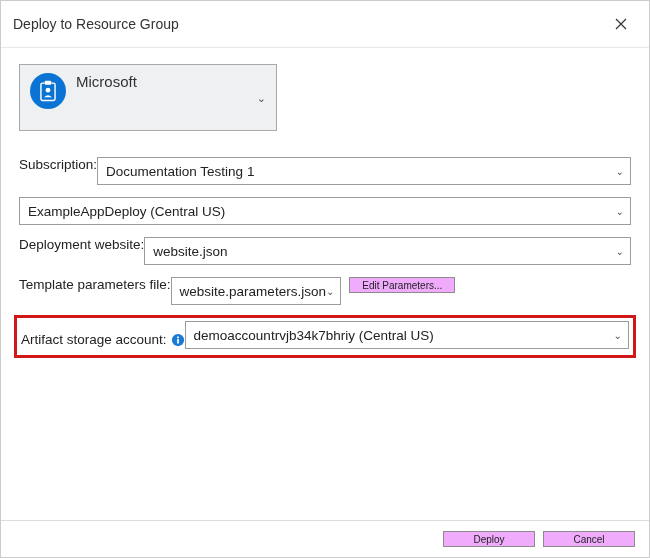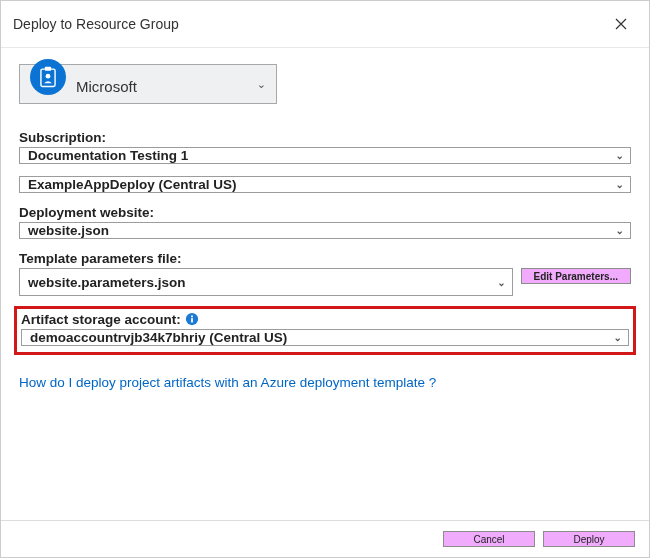--- a/index.html
+++ b/index.html
@@ -46,26 +46,26 @@
     }
     .content {
       flex: 1;
       padding: 16px 18px 0 18px;
       display: flex;
       flex-direction: column;
       gap: 6px;
     }
     .account-picker {
       display: inline-flex;
-      align-items: flex-end;
+      align-items: flex-start;
       gap: 10px;
       border: 1px solid #a8a8a8;
       background: #eef0f2;
       padding: 8px 28px 8px 10px;
-      height: 40px;
+      height: 67px;
       width: 258px;
       position: relative;
       margin-bottom: 14px;
     }
     .account-picker .avatar {
       width: 36px;
       height: 36px;
       border-radius: 50%;
       background: #0a73d4;
       display: flex;
@@ -84,23 +84,22 @@
     .account-picker .chev {
       position: absolute;
       right: 10px;
       top: 50%;
       transform: translateY(-50%);
       font-size: 11px;
       color: #555;
     }
     .field-group {
       display: flex;
-      flex-direction: column;
+      flex-direction: row;
       margin-top: 6px;
-      font-weight: bold;
     }
     .label {
       font-size: 13.5px;
       color: #222;
       margin-bottom: 2px;
     }
     .select-row {
       display: flex;
       gap: 8px;
       align-items: stretch;
@@ -133,21 +132,21 @@
       justify-content: center;
       cursor: default;
     }
     .highlight-box {
       border: 3px solid #d11717;
       padding: 3px 4px 6px 4px;
       margin: 4px -5px 0 -5px;
     }
     .highlight-box .label {
       display: flex;
-      align-items: flex-start;
+      align-items: flex-end;
       gap: 4px;
     }
     .info-icon {
       width: 14px;
       height: 14px;
     }
     .link {
       color: #0066c5;
       font-size: 13.5px;
       margin-top: 14px;
@@ -237,21 +236,20 @@
             <rect x="7" y="4" width="2" height="2" fill="#fff"></rect>
           </svg>
         </div>
         <div class="select">
           <span>demoaccountrvjb34k7bhriy (Central US)</span>
           <span class="chev">⌄</span>
         </div>
       </div>
     </div>
 
-    <div class="link">How do I deploy project artifacts with an Azure deployment template ?</div>
 
   </div>
 
   <div class="footer">
+    <div class="btn">Deploy</div>
     <div class="btn">Cancel</div>
-    <div class="btn">Deploy</div>
   </div>
 </div>
 
 </body></html>

